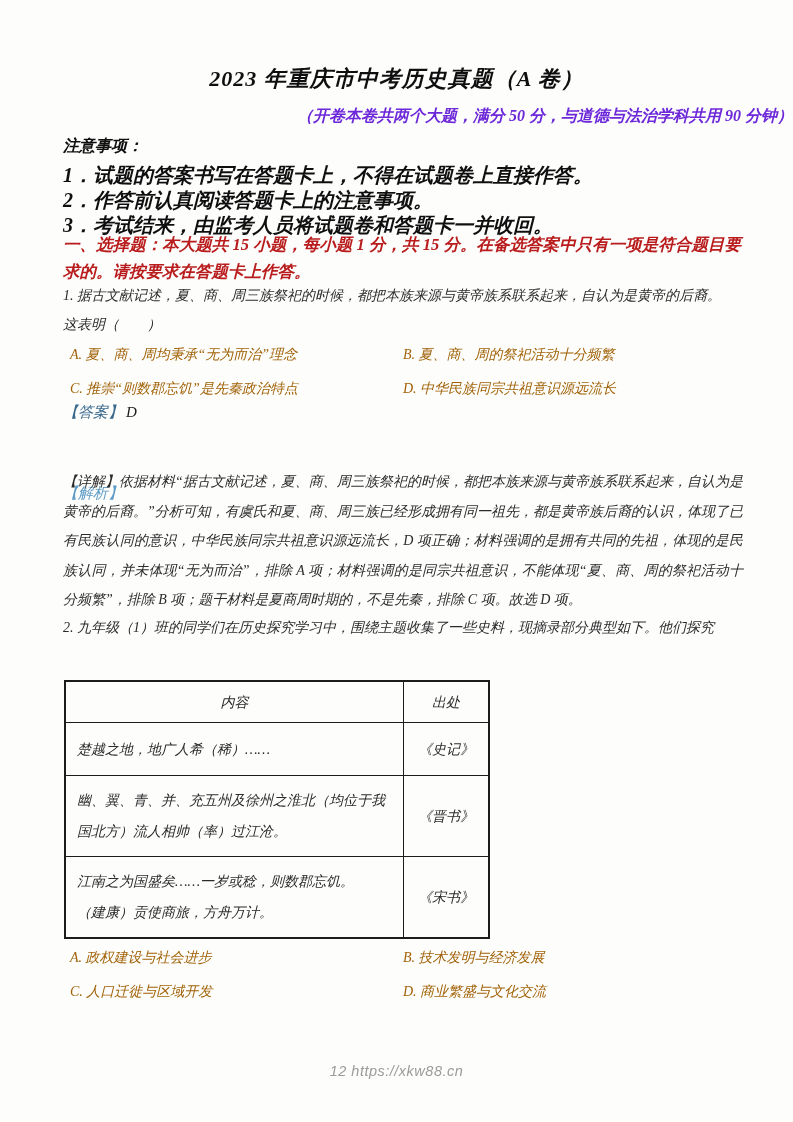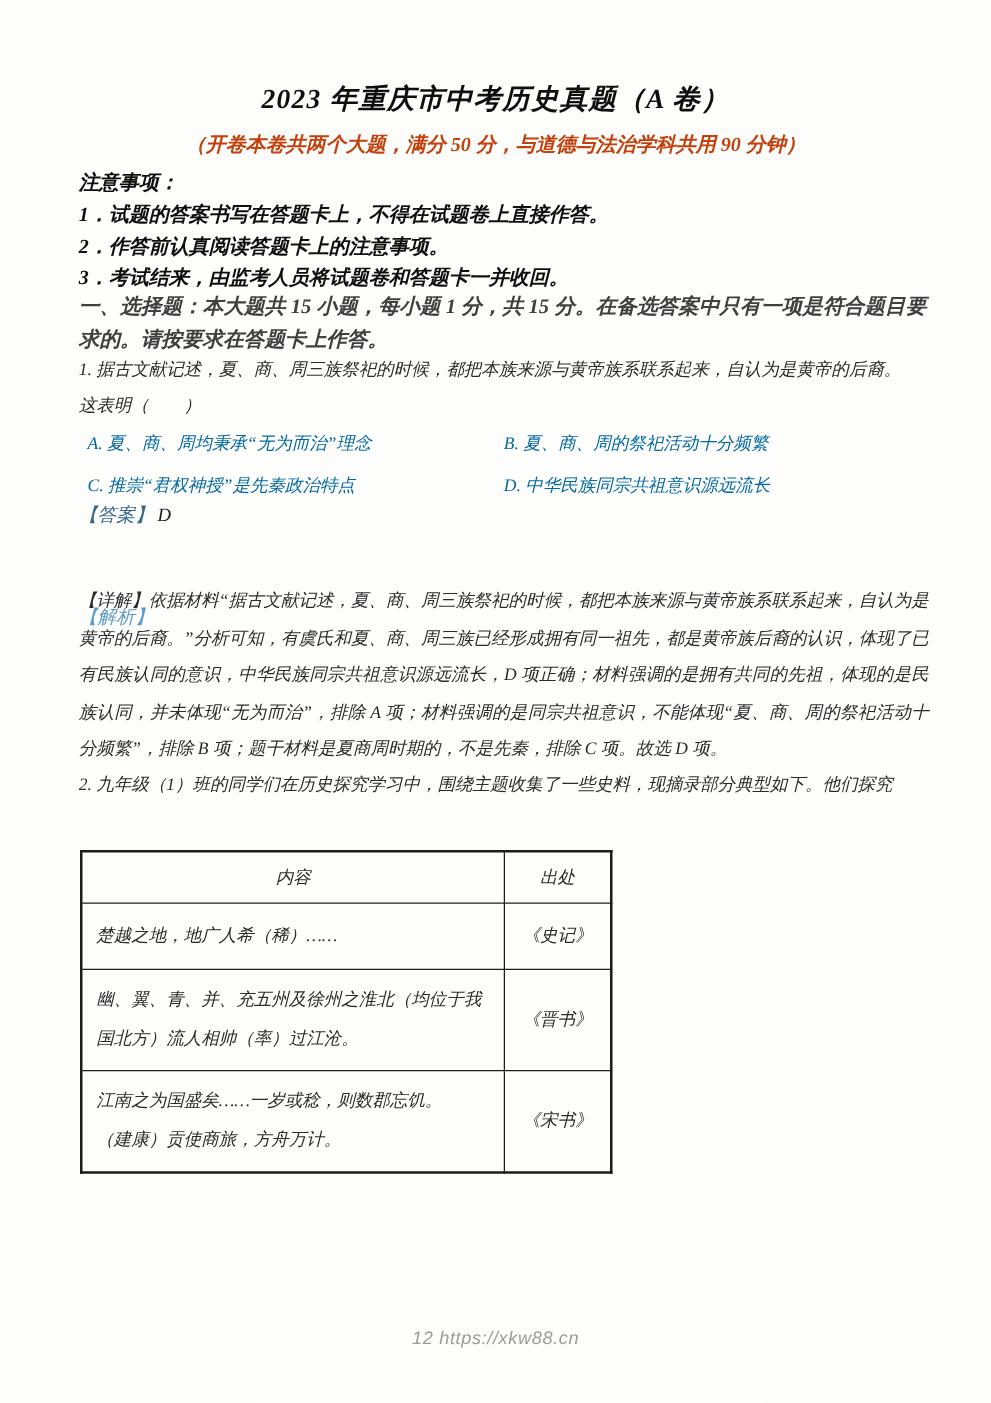--- a/index.html
+++ b/index.html
@@ -8,34 +8,34 @@
     width:793px; height:1122px;
     background:#fdfdfc;
     font-family:"Liberation Serif","DejaVu Serif",serif;
     color:#222;
     overflow:hidden;
     font-style:italic;
   }
   .abs { position:absolute; }
   .center { left:0; width:100%; text-align:center; }
   .doc-title { top:64px; font-size:22px; font-weight:bold; color:#0f0f0f; letter-spacing:1px; }
-  .doc-subtitle { top:106px; font-size:16px; font-weight:bold; color:#c2410c; }
+  .doc-subtitle { top:106px; font-size:16px; font-weight:bold; color:#6d28d9;text-align:right; }
   .notice-heading { top:136px; left:63px; font-size:16px; font-weight:bold; color:#0f0f0f; }
-  .notice-item { left:63px; font-size:16px; font-weight:bold; color:#0f0f0f; }
+  .notice-item { left:63px; font-size:20px; font-weight:bold; color:#0f0f0f; }
   .section-header {
     top:231px; left:63px; width:678px;
-    font-size:16.5px; font-weight:bold; color:#404040;
+    font-size:16.5px; font-weight:bold; color:#b91c1c;
     line-height:27px; text-align:justify;
   }
   .body14 { font-size:14px; color:#2b2b2b; }
   .stem-line { left:63px; width:684px; }
   .options-grid {
     left:70px; width:660px;
     display:grid; grid-template-columns:333px auto; row-gap:16px;
-    font-size:14px; color:#0369a1;
+    font-size:14px; color:#a16207;
   }
   .answer-line { top:403px; left:63px; font-size:15px; }
   .answer-label { color:#38688C; }
   .answer-value { color:#1d1d1d; margin-left:3px; }
   .analysis-line { top:436px; left:63px; font-size:15px;margin-top:48px; }
   .analysis-label { color:#5E9CC7; }
   .detail-para {
     top:467px; left:63px; width:680px;
     font-size:14px; color:#2b2b2b;
     line-height:29.5px; text-align:justify;
@@ -72,21 +72,21 @@
   <div class="abs notice-item" style="top:212px">3．考试结来，由监考人员将试题卷和答题卡一并收回。</div>
 
   <div class="abs section-header">一、选择题：本大题共 15 小题，每小题 1 分，共 15 分。在备选答案中只有一项是符合题目要求的。请按要求在答题卡上作答。</div>
 
   <div class="abs stem-line body14" style="top:287px">1. 据古文献记述，夏、商、周三族祭祀的时候，都把本族来源与黄帝族系联系起来，自认为是黄帝的后裔。</div>
   <div class="abs stem-line body14" style="top:316px">这表明（　　）</div>
 
   <div class="abs options-grid" style="top:346px">
     <div>A. 夏、商、周均秉承“无为而治”理念</div>
     <div>B. 夏、商、周的祭祀活动十分频繁</div>
-    <div>C. 推崇“君权神授”是先秦政治特点</div>
+    <div>C. 推崇“则数郡忘饥”是先秦政治特点</div>
     <div>D. 中华民族同宗共祖意识源远流长</div>
   </div>
 
   <div class="abs answer-line">
     <span class="answer-label">【答案】</span><span class="answer-value">D</span>
   </div>
 
   <div class="abs analysis-line">
     <span class="analysis-label">【解析】</span>
   </div>
@@ -111,16 +111,22 @@
       <td class="source-cell">《晋书》</td>
     </tr>
     <tr class="row-3">
       <td class="content-cell">江南之为国盛矣……一岁或稔，则数郡忘饥。
 （建康）贡使商旅，方舟万计。</td>
       <td class="source-cell">《宋书》</td>
     </tr>
   </tbody>
     </table>
 
+  <div class="abs options-grid" style="top:949px">
+    <div>A. 政权建设与社会进步</div>
+    <div>B. 技术发明与经济发展</div>
+    <div>C. 人口迁徙与区域开发</div>
+    <div>D. 商业繁盛与文化交流</div>
+  </div>
 
   <div class="abs center footer">12 https://xkw88.cn</div>
 
 </div>
 
 </body></html>

